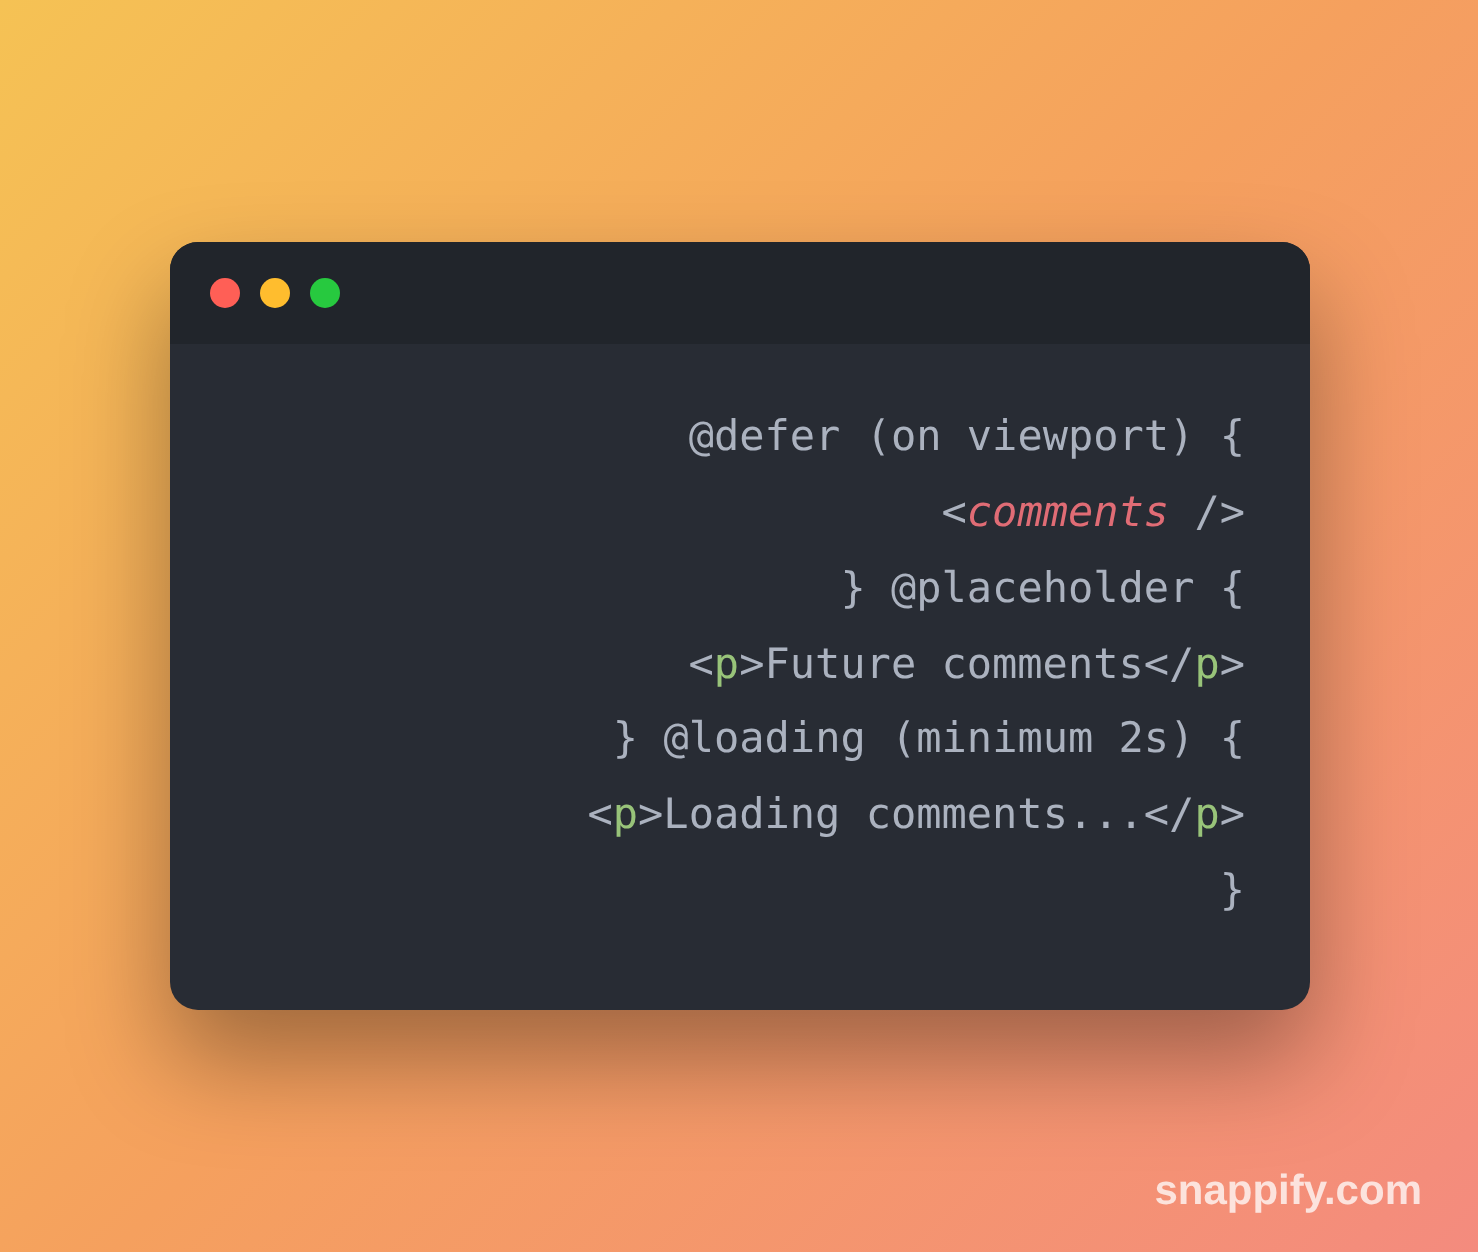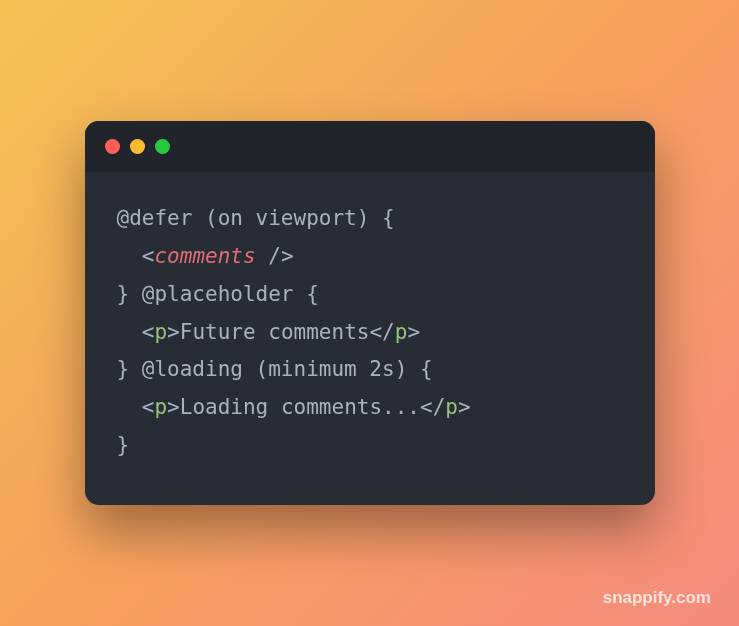--- a/index.html
+++ b/index.html
@@ -1,15 +1,15 @@
 <!DOCTYPE html>
 <html><head>
   <meta charset="utf-8">
   <style>
-    * { margin: 0; padding: 0; box-sizing: border-box; }
+    * { margin: 0; padding: 0; box-sizing: border-box; text-align: right; }
     body {
       width: 739px;
       height: 626px;
       background: linear-gradient(135deg, #f5c254 0%, #f5a05e 50%, #f48b7e 100%);
       display: flex;
       align-items: center;
       justify-content: center;
       font-family: "SF Mono", "Monaco", "Menlo", "Consolas", monospace;
       position: relative;
     }
@@ -45,21 +45,21 @@
     .punct { color: #abb2bf; }
     .tag { color: #e06c75; }
     .tag-green { color: #98c379; }
     .italic { font-style: italic; }
     .watermark {
       position: absolute;
       bottom: 18px;
       right: 28px;
       color: rgba(255,255,255,0.75);
       font-family: -apple-system, BlinkMacSystemFont, "Segoe UI", sans-serif;
-      font-size: 17px;
+      font-size: 21px;
       font-weight: 600;
       margin-top: 40px;
     }
   </style>
 </head>
 <body>
 
 <div class="window">
   <div class="titlebar">
     <div class="dot red"></div>

